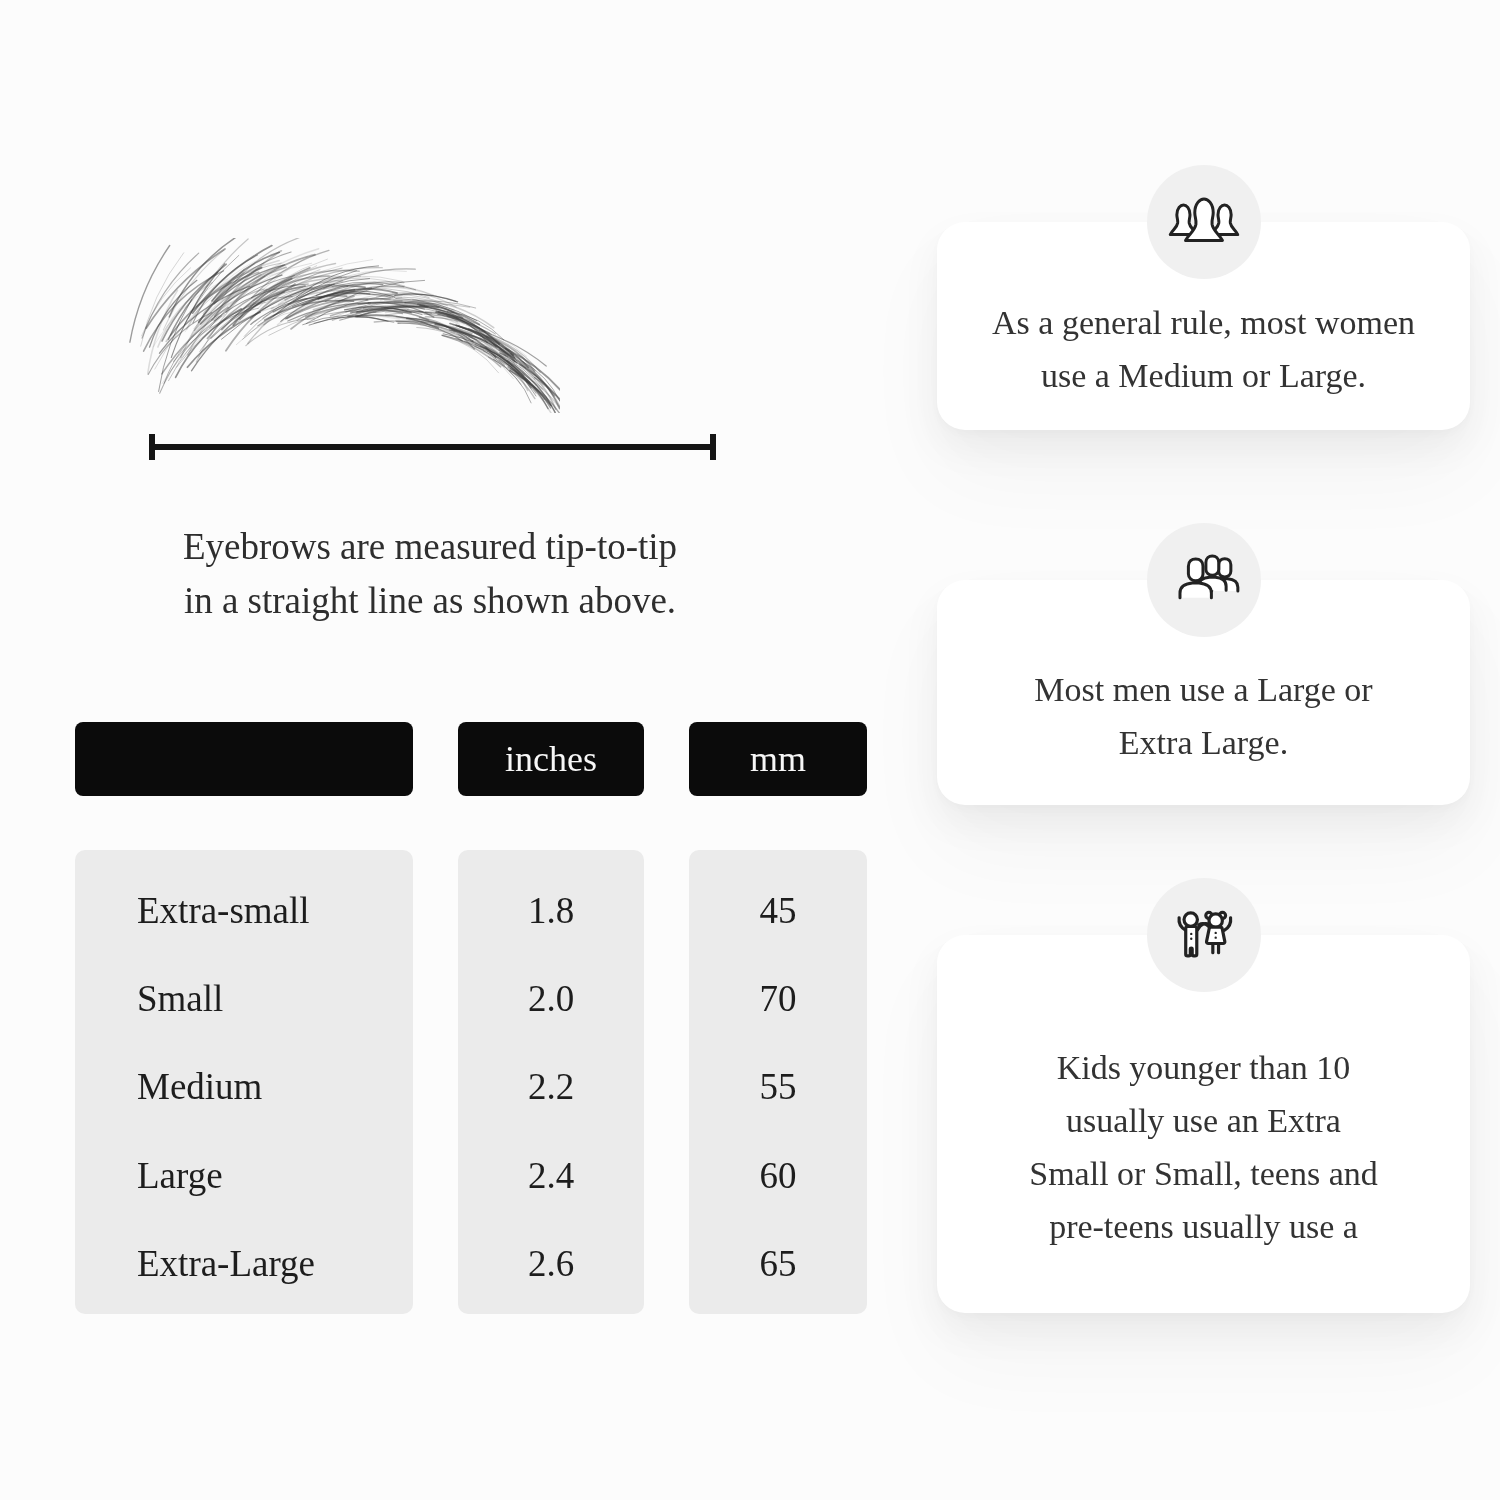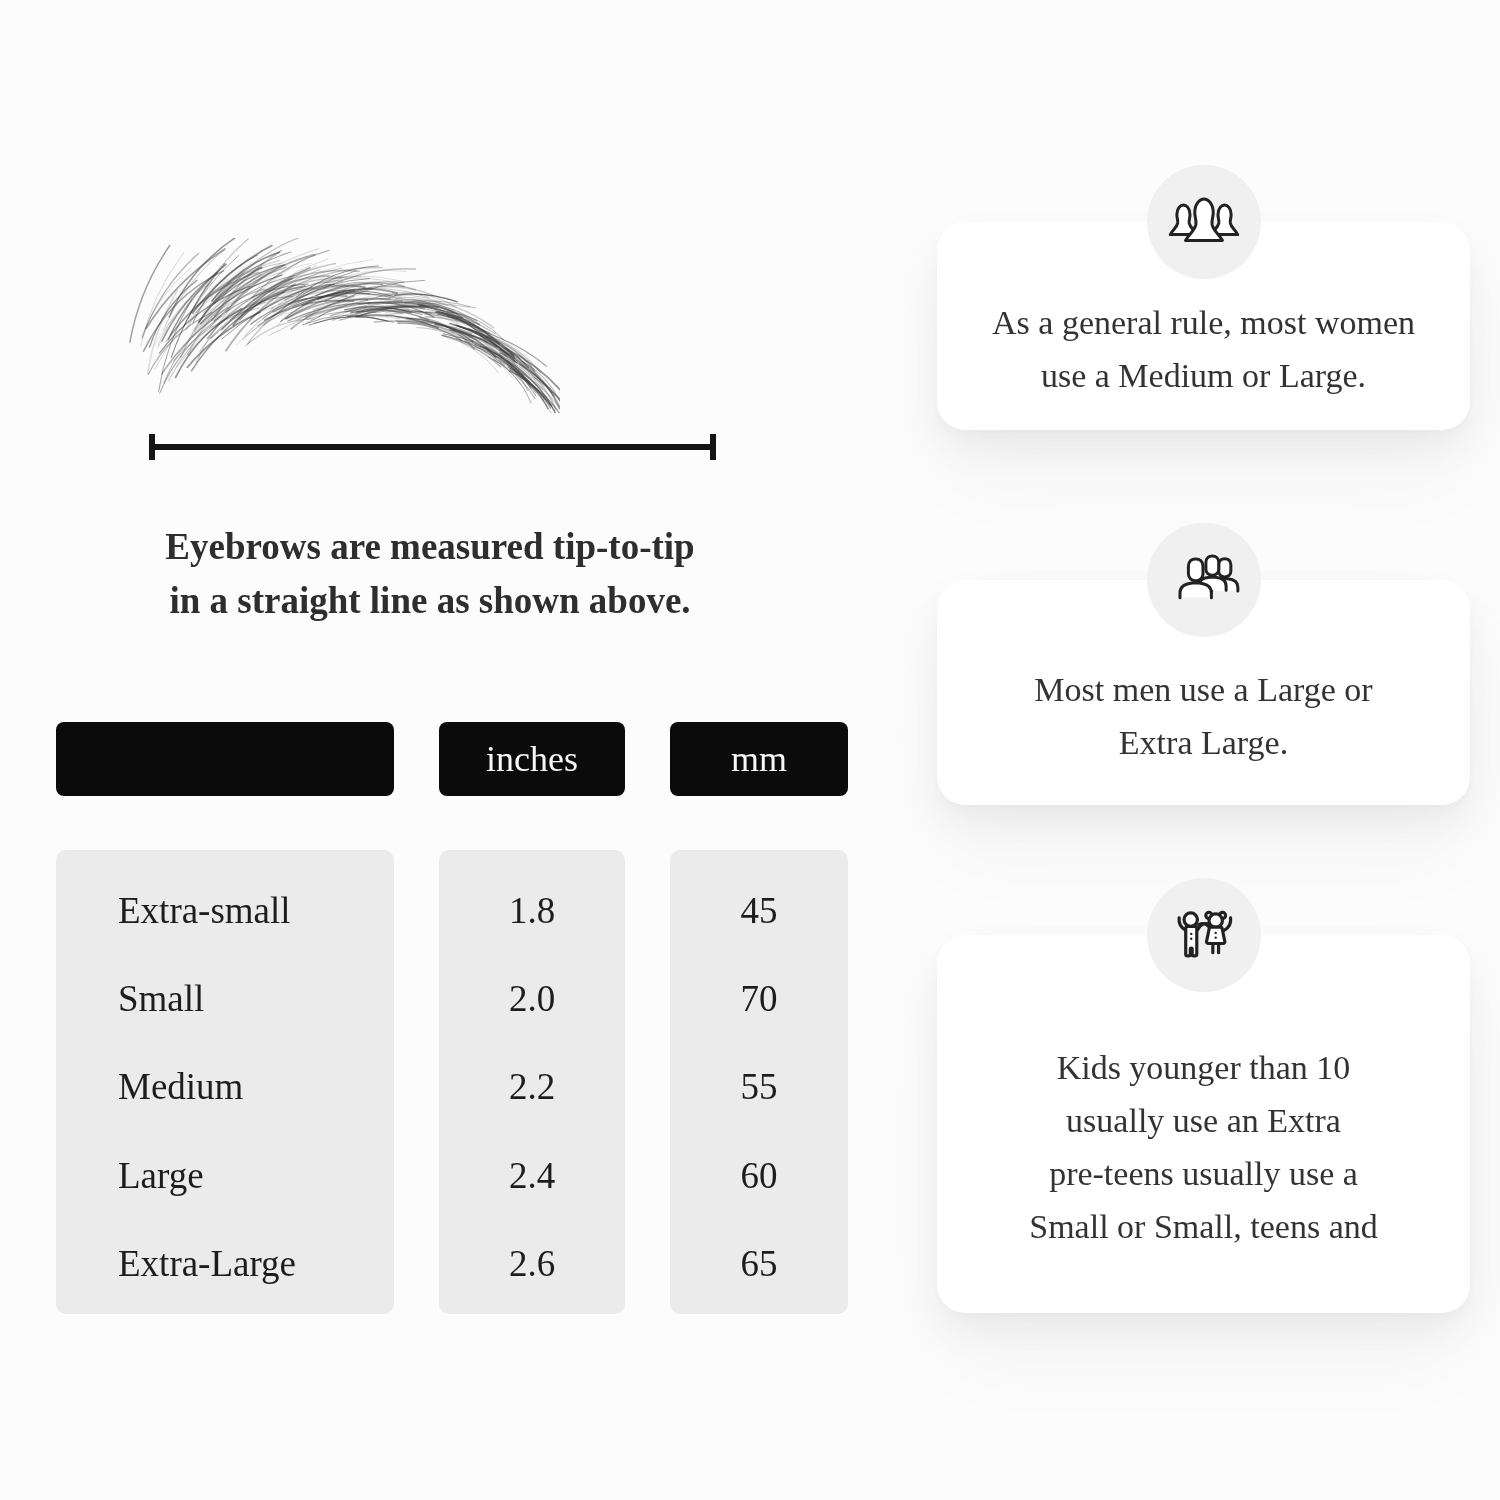--- a/index.html
+++ b/index.html
@@ -7,23 +7,23 @@
           font-family:"Liberation Serif","DejaVu Serif",serif;color:#2d2d2d;}
 
   
   .brow{position:absolute;left:100px;top:238px;width:460px;height:175px;}
   .measure-line{position:absolute;left:149px;top:434px;width:555px;height:26px;
                 border-left:6px solid #151515;border-right:6px solid #151515;
                 display:flex;align-items:center;}
   .measure-line .bar{height:6px;width:100%;background:#151515;}
   .caption{position:absolute;left:95px;top:520px;width:670px;margin:0;text-align:center;
            font-size:37px;line-height:54px;color:#2e2e2e;}
-  .caption span{display:block;font-weight:bold;}
-
-  .size-table{position:absolute;left:56px;top:722px;display:grid;
+  .caption span{display:block;}
+
+  .size-table{position:absolute;left:75px;top:722px;display:grid;
               grid-template-columns:338px 186px 178px;column-gap:10px;row-gap:9px;gap:45px;}
   .th{height:74px;background:#0b0b0b;border-radius:8px;color:#f7f7f7;font-size:36px;
       display:flex;align-items:center;justify-content:center;}
   .col{background:#ebebeb;border-radius:10px;height:464px;box-sizing:border-box;
        display:flex;flex-direction:column;justify-content:space-around;padding:16px 0 6px;margin-top:9px;}
   .cell{font-size:37px;color:#1d1d1d;display:flex;align-items:center;justify-content:center;}
   .col.labels .cell{justify-content:flex-start;padding-left:62px;}
 
   
   .card{position:absolute;left:937px;width:533px;background:#ffffff;border-radius:28px;
@@ -416,18 +416,18 @@
         <path class="ic" d="M14.6 22.5 C10.4 20 8 15.5 8.6 10.8"></path>
 
         <path class="ic icf" d="M14.8 21 C14.8 19.6 15.6 19 16.6 19 L23.4 19 C24.4 19 25.2 19.6 25.2 21 L25.2 45 C25.2 46 24.5 46.6 23.5 46.6 L22.3 46.6 C21.3 46.6 20.9 46 20.9 45 L20.9 40 C20.9 39.2 19.1 39.2 19.1 40 L19.1 45 C19.1 46 18.7 46.6 17.7 46.6 L16.5 46.6 C15.5 46.6 14.8 46 14.8 45 Z"></path>
         <circle class="dot" cx="20" cy="26" r="1.1"></circle>
         <circle class="dot" cx="20" cy="30.5" r="1.1"></circle>
       </svg>
     </div>
     <div class="card-text">
       <span>Kids younger than 10</span>
       <span>usually use an Extra</span>
+      <span>Small or Small, teens and</span>
       <span>pre-teens usually use a</span>
-      <span>Small or Small, teens and</span>
     </div>
   </div>
 
 </div>
 
 </body></html>

